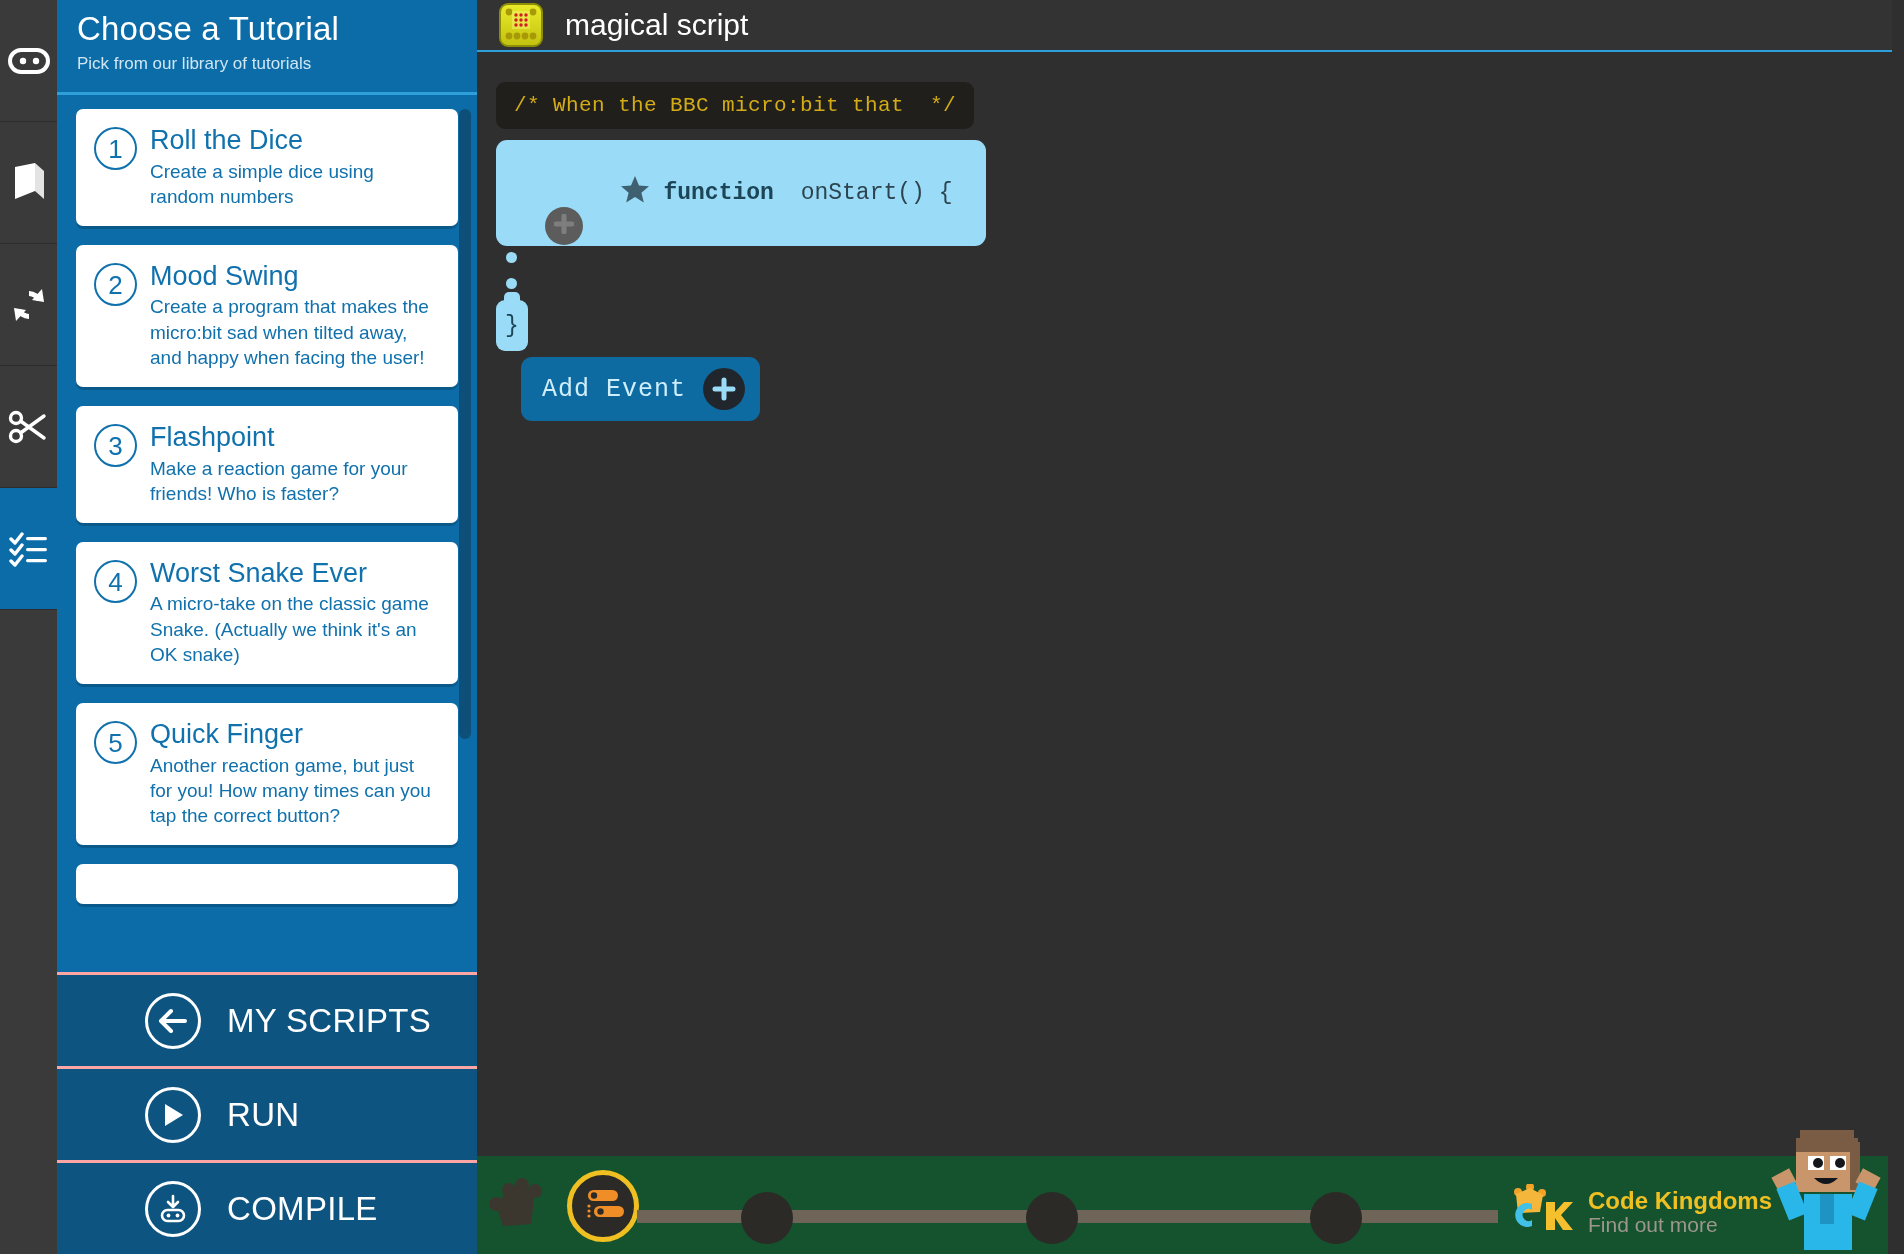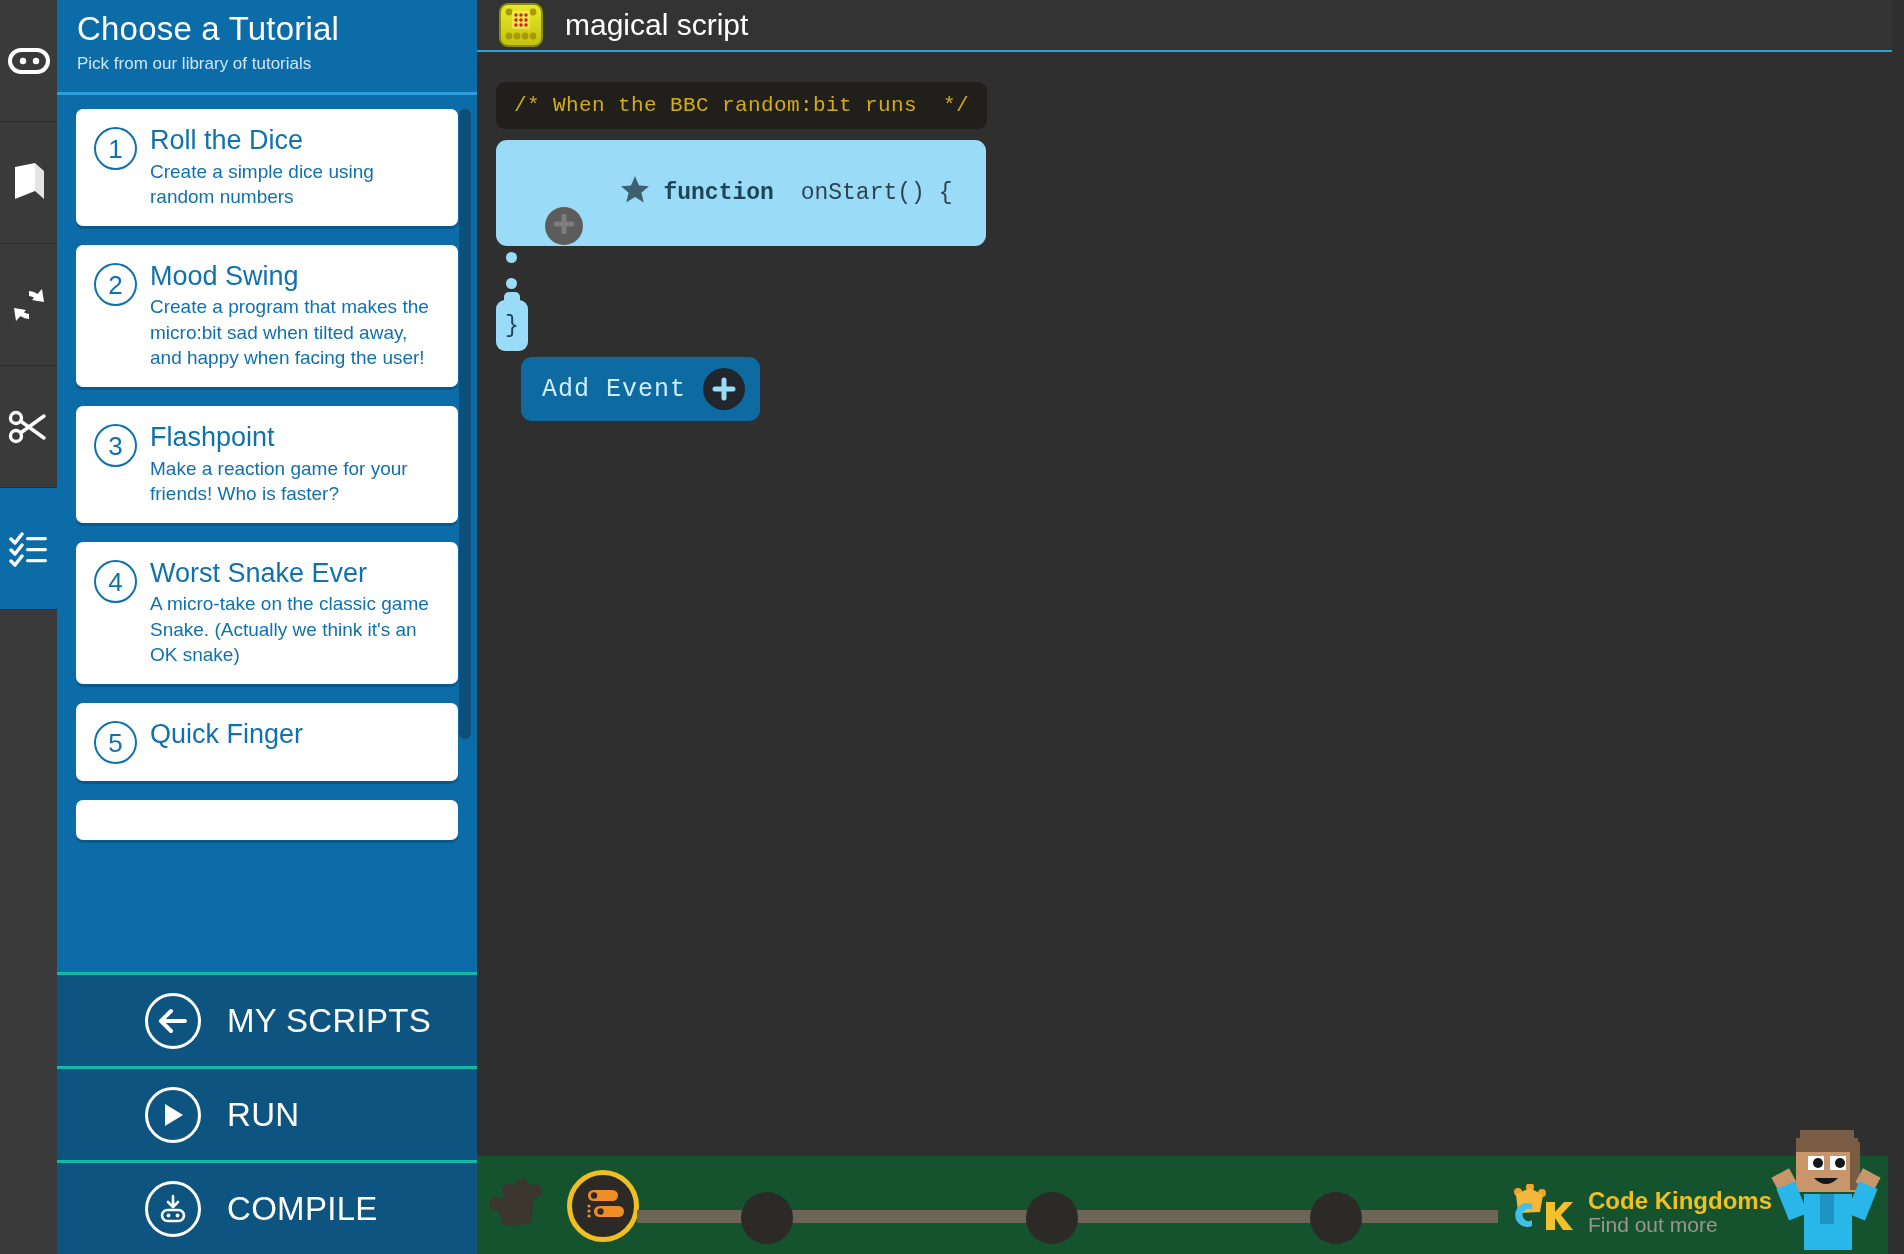--- a/index.html
+++ b/index.html
@@ -71,21 +71,21 @@
   #tut-scrollbar {
     position: absolute; right: 6px; top: 14px;
     width: 12px; height: 630px; border-radius: 6px;
     background: #0d4f78;
   }
 
   
   #sidebar-actions { flex: 0 0 auto; }
   .act-btn {
     height: 94px; background: #0d5580;
-    border-top: 3px solid #14b8a6;
+    border-top: 3px solid #fca5a5;
     display: flex; align-items: center; gap: 26px;
     padding-left: 88px; cursor: pointer;
   }
   .act-circ {
     flex: 0 0 auto; width: 56px; height: 56px; border-radius: 50%;
     border: 3px solid #ffffff;
     display: flex; align-items: center; justify-content: center;
   }
   .act-label {
     color: #ffffff; font-size: 33px; font-weight: 400; letter-spacing: .3px;
@@ -289,20 +289,21 @@
         <div class="tut-body">
           <div class="tut-name">Worst Snake Ever</div>
           <div class="tut-desc">A micro-take on the classic game Snake. (Actually we think it's an OK snake)</div>
         </div>
       </div>
 
       <div class="tut-card">
         <div class="tut-num">5</div>
         <div class="tut-body">
           <div class="tut-name">Quick Finger</div>
+          <div class="tut-desc">Another reaction game, but just for you! How many times can you tap the correct button?</div>
         </div>
       </div>
 
       <div class="tut-card" style="height:40px;"></div>
 
       <div id="tut-scrollbar"></div>
     </div>
 
     <div id="sidebar-actions">
 
@@ -357,21 +358,21 @@
         <circle cx="16" cy="31" r="3.4" fill="#a89a07"></circle>
         <circle cx="24" cy="31" r="3.4" fill="#a89a07"></circle>
         <circle cx="32" cy="31" r="3.4" fill="#a89a07"></circle>
       </svg>
     </div>
     <div id="script-title">magical script</div>
   </div>
 
   <div id="canvas">
 
-    <div id="comment-blk">/* When the BBC random:bit runs  */</div>
+    <div id="comment-blk">/* When the BBC micro:bit that  */</div>
 
     <div id="fn-blk">
       <span>
         <svg width="30" height="29" viewBox="0 0 30 29">
           <path d="M15 1 L19 10.5 L29 11.2 L21.4 17.7 L23.8 27.4 L15 22.1 L6.2 27.4 L8.6 17.7 L1 11.2 L11 10.5 Z" fill="#3f6070"></path>
         </svg>
       </span>
       <span class="kw">function</span><span class="id"> onStart() {</span>
     </div>
 

